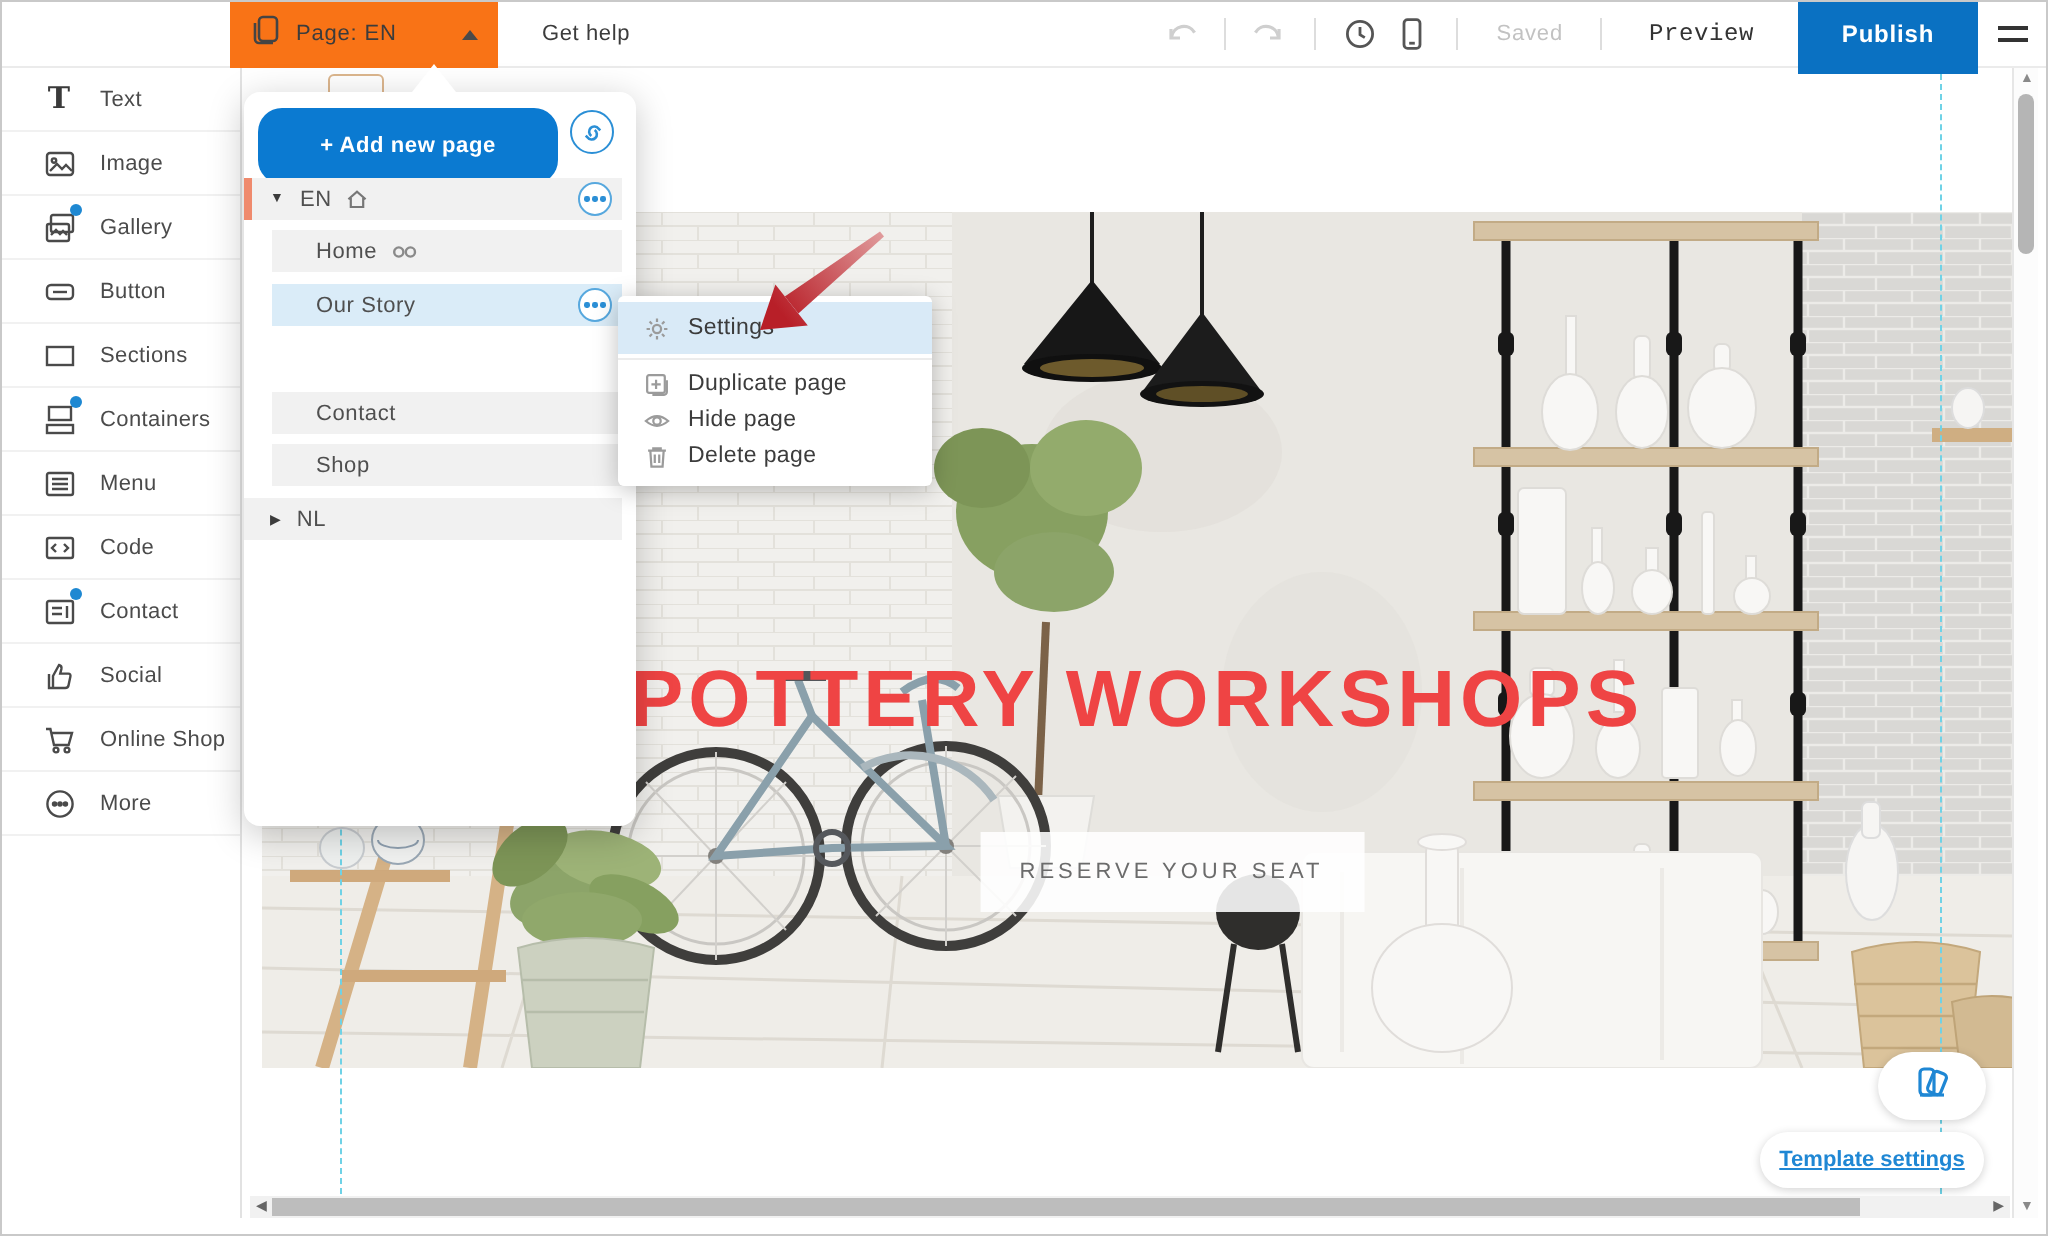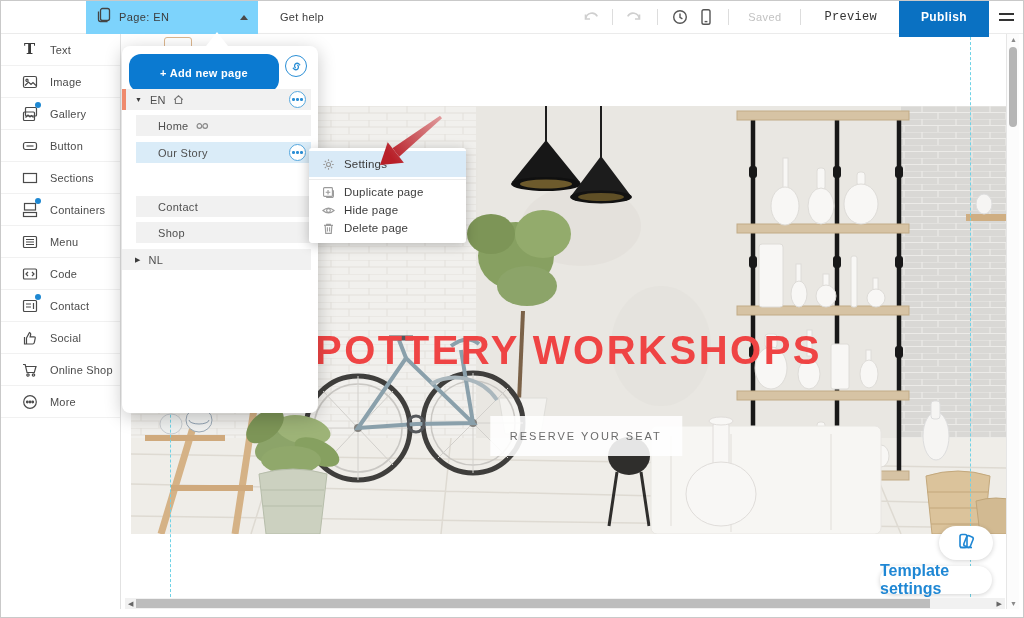--- a/index.html
+++ b/index.html
@@ -3,21 +3,21 @@
 <meta charset="utf-8">
 <style>
   * { margin:0; padding:0; box-sizing:border-box; }
   body { background:#fff; font-family:"Liberation Sans", sans-serif; }
   .app { position:relative; width:1024px; height:618px; background:#fff;
          border:1px solid #c9c9c9; overflow:hidden; font-family:"Liberation Sans", sans-serif; }
 
   
   .toolbar { position:absolute; left:0; top:0; width:100%; height:33px; background:#fff;
              border-bottom:1px solid #ebebeb; display:flex; align-items:center; z-index:30; }
-  .page-chip { margin-left:85px; width:172px; height:33px; background:#7dd3fc; display:flex;
+  .page-chip { margin-left:114px; width:134px; height:33px; background:#f97316; display:flex;
                align-items:center; gap:7px; padding:0 10px; cursor:pointer; }
   .page-chip .lbl { font-size:11px; color:#3c3c3c; letter-spacing:.4px; }
   .chip-caret { margin-left:auto; width:0; height:0; border-left:4px solid transparent;
                 border-right:4px solid transparent; border-bottom:5px solid #4a4a4a; }
   .gethelp { margin-left:22px; font-size:11px; color:#3c3c3c; letter-spacing:.3px; cursor:pointer; }
   .tb-right { margin-left:auto; display:flex; align-items:center; height:100%; }
   .tb-ic { width:26px; height:26px; display:flex; align-items:center; justify-content:center; cursor:pointer; }
   .tb-div { width:1px; height:16px; background:#ddd; margin:0 9px; }
   .saved { font-size:11px; color:#c2c2c2; letter-spacing:.4px; margin:0 10px; }
   .preview { font-size:12px; color:#333; letter-spacing:.3px; margin:0 14px; cursor:pointer;font-family:Liberation Mono, monospace; }
@@ -55,21 +55,21 @@
   .guide { position:absolute; width:0; border-left:1px dashed #6fd2e6; z-index:4; }
   .guide.left { left:169px; top:105px; height:491px; }
   .guide.right { left:969px; top:36px; height:560px; }
 
   
   .palette-btn { position:absolute; left:938px; top:525px; width:54px; height:34px; border-radius:17px;
                  background:#fff; box-shadow:0 1px 5px rgba(0,0,0,.18); display:flex; align-items:center;
                  justify-content:center; cursor:pointer; z-index:6; }
   .tmpl-btn { position:absolute; left:879px; top:565px; width:112px; height:28px; border-radius:14px;
               background:#fff; box-shadow:0 1px 5px rgba(0,0,0,.18); display:flex; align-items:center;
-              justify-content:center; font-size:16px; font-weight:bold; color:#1f87d4; cursor:pointer; z-index:6; }
+              justify-content:center; font-size:11px; font-weight:bold; color:#1f87d4; cursor:pointer; z-index:6;text-decoration:underline; }
 
   
   .vscroll { position:absolute; left:1005px; top:33px; width:13px; height:575px; background:#fcfcfc;
              border-left:1px solid #e6e6e6; z-index:7; }
   .vscroll .arr { position:absolute; left:0; width:13px; text-align:center; font-size:7px; color:#8a8a8a; cursor:pointer; }
   .vscroll .thumb { position:absolute; left:2px; top:13px; width:8px; height:80px; background:#b5b5b5;
                     border-radius:4px; cursor:pointer; }
   .hscroll { position:absolute; left:124px; top:597px; width:880px; height:11px; background:#f1f1f1; z-index:7; }
   .hscroll .arr { position:absolute; top:0; height:11px; font-size:7px; color:#666; line-height:11px; cursor:pointer; }
   .hscroll .thumb { position:absolute; left:11px; top:1px; width:794px; height:9px; background:#bdbdbd; cursor:pointer; }

